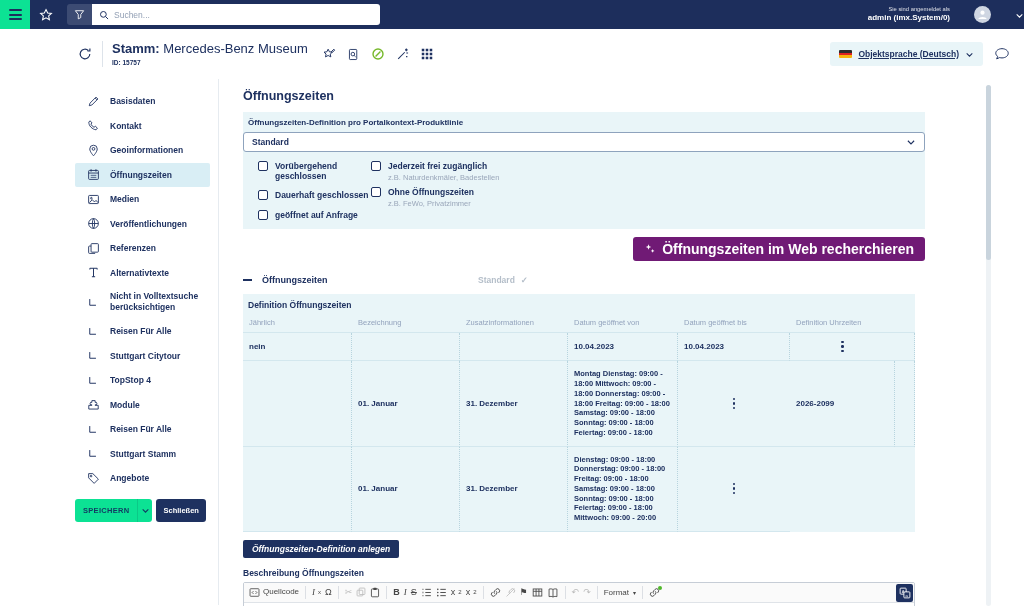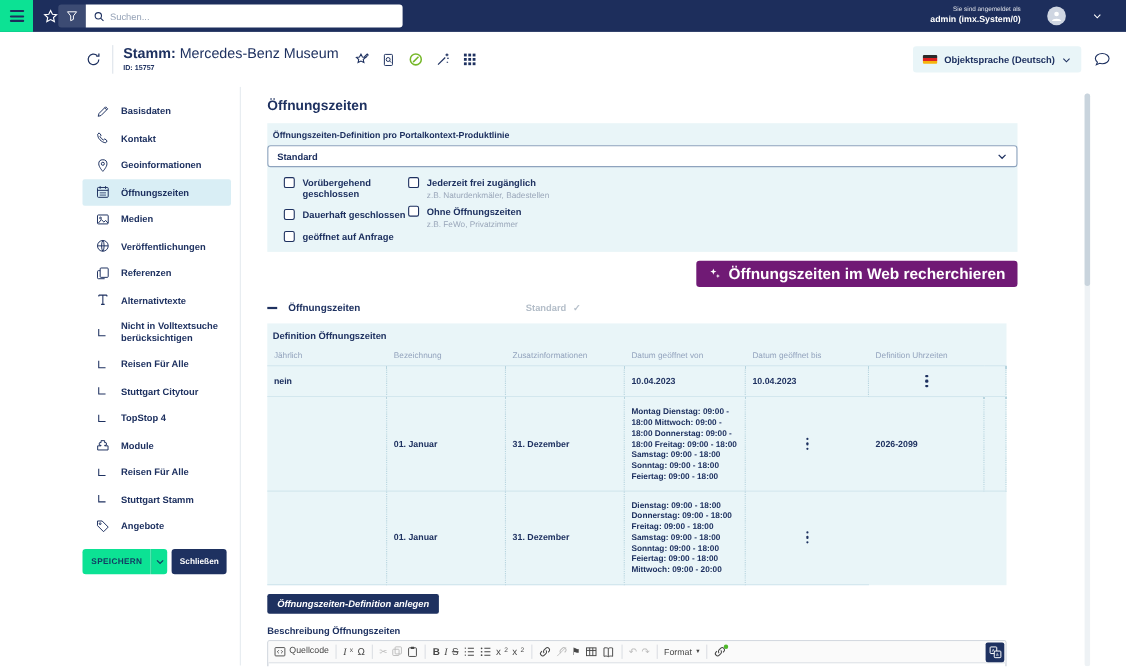--- a/index.html
+++ b/index.html
@@ -5,47 +5,47 @@
   * { margin:0; padding:0; box-sizing:border-box; }
   html,body { width:1024px; height:606px; }
   body { font-family:"Liberation Sans", sans-serif; background:#fff; color:#1e3160; overflow:hidden; }
   .screen { position:relative; width:1024px; height:606px; background:#fff; overflow:hidden; }
 
   
   .topbar { height:29px; background:#1d2e5c; display:flex; align-items:center; position:relative; }
   .hamburger-btn { width:30px; height:29px; background:#0ce294; border:none; display:flex; flex-direction:column; justify-content:center; align-items:center; gap:2.5px; cursor:pointer; }
   .hamburger-btn i { display:block; width:13px; height:2px; background:#1d2e5c; border-radius:1px; }
   .top-star { margin-left:9px; color:#fff; display:flex; }
-  .search-group { display:flex; align-items:center; height:21px; }
+  .search-group { margin-left:14px; display:flex; align-items:center; height:21px; }
   .funnel-chip { width:25px; height:21px; background:rgba(255,255,255,0.14); border-radius:3px 0 0 3px; display:flex; align-items:center; justify-content:center; color:#fff; }
   .search-box { width:288px; height:21px; background:#fff; border-radius:0 3px 3px 0; display:flex; align-items:center; padding:0 7px; gap:5px; }
   .search-box svg { flex:0 0 auto; color:#1e3160; }
   .search-box input { border:none; outline:none; width:100%; font-size:8.5px; color:#1e3160; font-family:"Liberation Sans",sans-serif; }
   .search-box input::placeholder { color:#93a0b5; }
-  .top-user { position:absolute; right:22px; top:0; height:29px; display:flex; align-items:center; gap:24px; }
+  .top-user { position:absolute; right:0; top:0; height:29px; display:flex; align-items:center; gap:24px; }
   .user-text { text-align:right; color:#fff; line-height:1.25; }
   .user-text .l1 { font-size:5.8px; opacity:.85; }
   .user-text .l2 { font-size:8px; font-weight:bold; }
   .avatar { width:17px; height:17px; border-radius:50%; background:#cfd6e2; display:flex; align-items:center; justify-content:center; overflow:hidden; }
   .chev-w { color:#fff; }
 
   
   .obj-header { height:50px; display:flex; align-items:center; padding:0 14px 0 78px; position:relative; }
   .refresh-ic { color:#1e3160; display:flex; }
   .hdr-div { width:1px; height:26px; background:#dde3ea; margin:0 9px 0 10px; }
   .title-block { line-height:1.1; }
   .title-line { font-size:13px; }
   .title-line .pfx { font-weight:bold; }
   .obj-id { font-size:6.5px; font-weight:bold; color:#1e3160; margin-top:2px; }
   .hdr-icons { display:flex; align-items:center; gap:11px; margin-left:14px; color:#1e3160; }
   .hdr-icons .ic { display:flex; cursor:pointer; }
   .hdr-right { position:absolute; right:14px; display:flex; align-items:center; gap:11px; }
   .lang-pill { background:#e9f5f8; border-radius:3px; height:24px; display:flex; align-items:center; gap:6px; padding:0 9px; cursor:pointer; }
   .flag-de { width:13px; height:8px; background:linear-gradient(#2b2b2b 33%, #d22 33%, #d22 66%, #f6b40e 66%); border-radius:1px; }
-  .lang-pill .lbl { font-size:8.5px; font-weight:bold; color:#1e3160; }
+  .lang-pill .lbl { font-size:8.5px; font-weight:bold; color:#1e3160;text-decoration:underline; }
   .chat-ic { color:#1e3160; display:flex; cursor:pointer; }
 
   
   .page-body { display:flex; align-items:flex-start; height:526px; }
 
   
   .sidebar { width:219px; flex:0 0 219px; border-right:1px solid #e6ebf0; height:100%; padding-top:10px; }
   .side-item { display:flex; align-items:center; gap:10px; margin-left:75px; width:135px; min-height:24.5px; padding:2px 0 2px 12px; font-size:8.5px; font-weight:bold; color:#1e3160; cursor:pointer; border-radius:2px; }
   .side-item.active { background:#d9eef5; }
   .side-item .sic { flex:0 0 13px; display:flex; color:#1e3160; }

